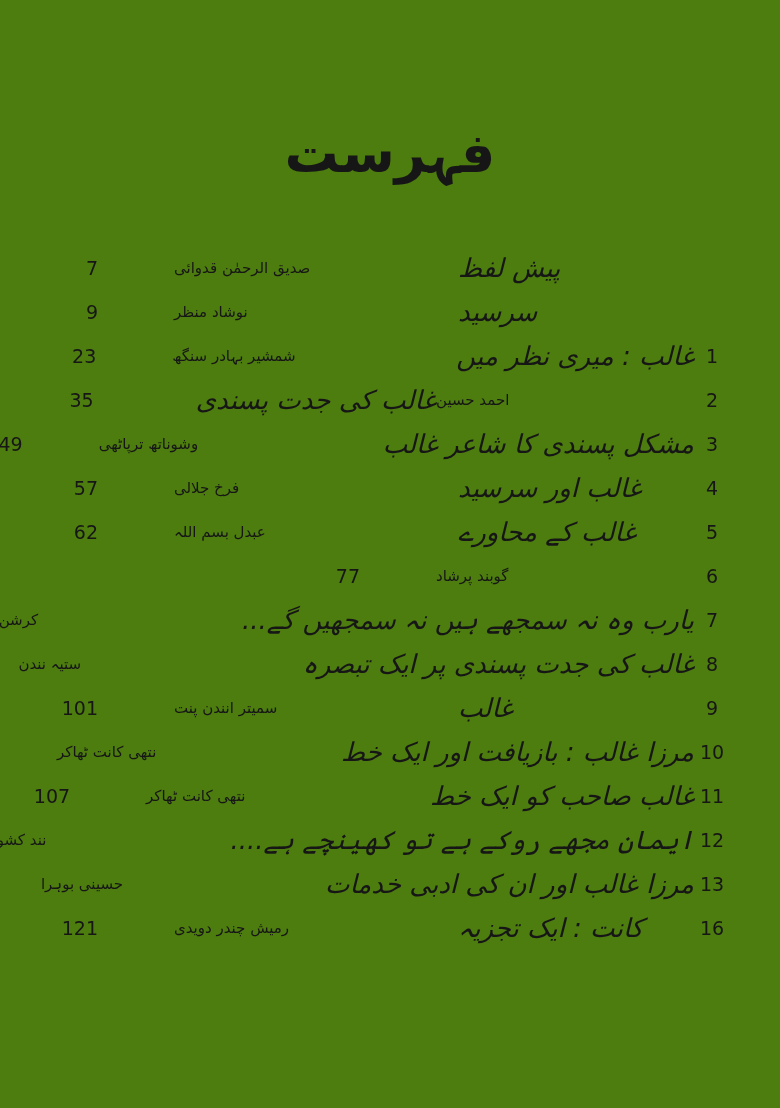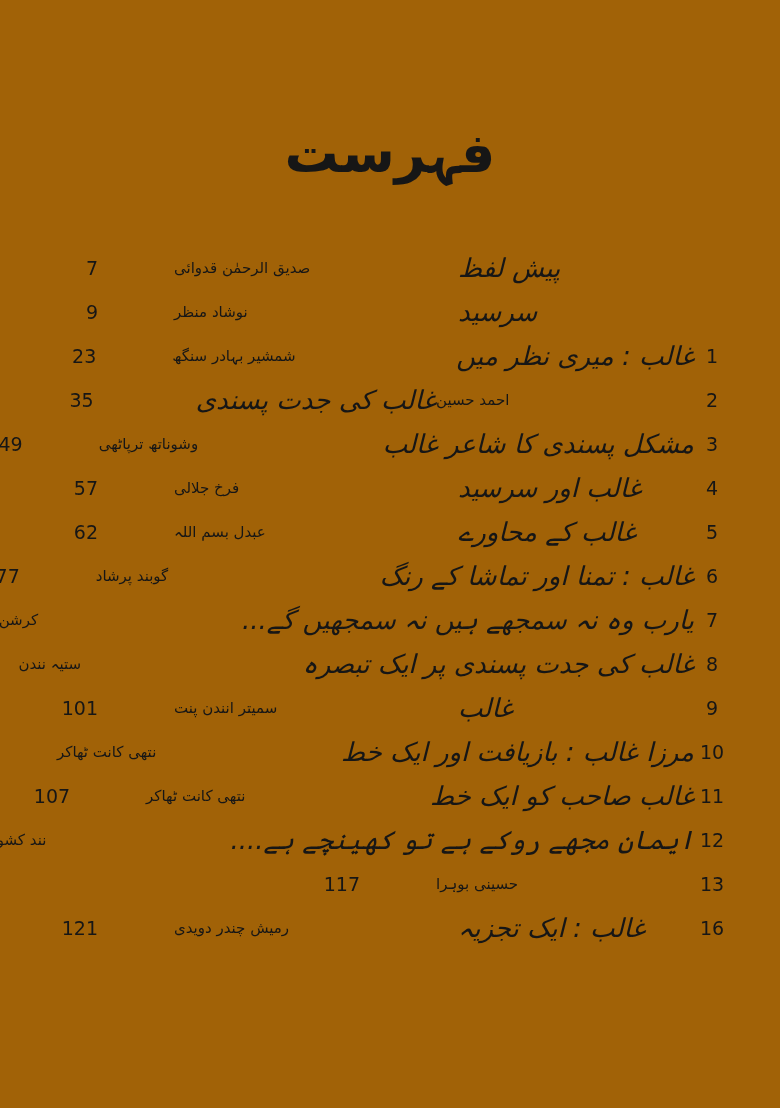--- a/index.html
+++ b/index.html
@@ -12,21 +12,21 @@
     background: #ffffff;
     color: #161616;
     font-family: "DejaVu Sans", sans-serif;
     overflow: hidden;
   }
   .page {
     position: relative;
     width: 780px;
     height: 1108px;
     box-sizing: border-box;
-    background: #a16207;
+    background: #4d7c0f;
   }
   .title {
     direction: rtl;
     text-align: center;
     font-size: 54px;
     font-weight: bold;
     padding-top: 112px;
     line-height: 84px;
     letter-spacing: 1px;
   }
@@ -128,21 +128,20 @@
 
   <div class="row">
     <span class="cell cell-num">5</span>
     <span class="cell cell-title">غالب کے محاورے</span>
     <span class="cell cell-author">عبدل بسم اللہ</span>
     <span class="cell cell-page">62</span>
   </div>
 
   <div class="row">
     <span class="cell cell-num">6</span>
-    <span class="cell cell-title">غالب : تمنا اور تماشا کے رنگ</span>
     <span class="cell cell-author">گوبند پرشاد</span>
     <span class="cell cell-page">77</span>
   </div>
 
   <div class="row">
     <span class="cell cell-num">7</span>
     <span class="cell cell-title">یارب وہ نہ سمجھے ہیں نہ سمجھیں گے...</span>
     <span class="cell cell-author">کرشن موہن</span>
     <span class="cell cell-page">84</span>
   </div>
@@ -177,24 +176,25 @@
 
   <div class="row">
     <span class="cell cell-num">12</span>
     <span class="cell cell-title">ایمان مجھے روکے ہے تو کھینچے ہے....</span>
     <span class="cell cell-author">نند کشور آچاریہ</span>
     <span class="cell cell-page">113</span>
   </div>
 
   <div class="row">
     <span class="cell cell-num">13</span>
+    <span class="cell cell-title">مرزا غالب اور ان کی ادبی خدمات</span>
     <span class="cell cell-author">حسینی بوہرا</span>
     <span class="cell cell-page">117</span>
   </div>
 
   <div class="row">
     <span class="cell cell-num">16</span>
-    <span class="cell cell-title">غالب : ایک تجزیہ</span>
+    <span class="cell cell-title">کانت : ایک تجزیہ</span>
     <span class="cell cell-author">رمیش چندر دویدی</span>
     <span class="cell cell-page">121</span>
   </div>
 </div>
 </div>
 
 </body></html>

